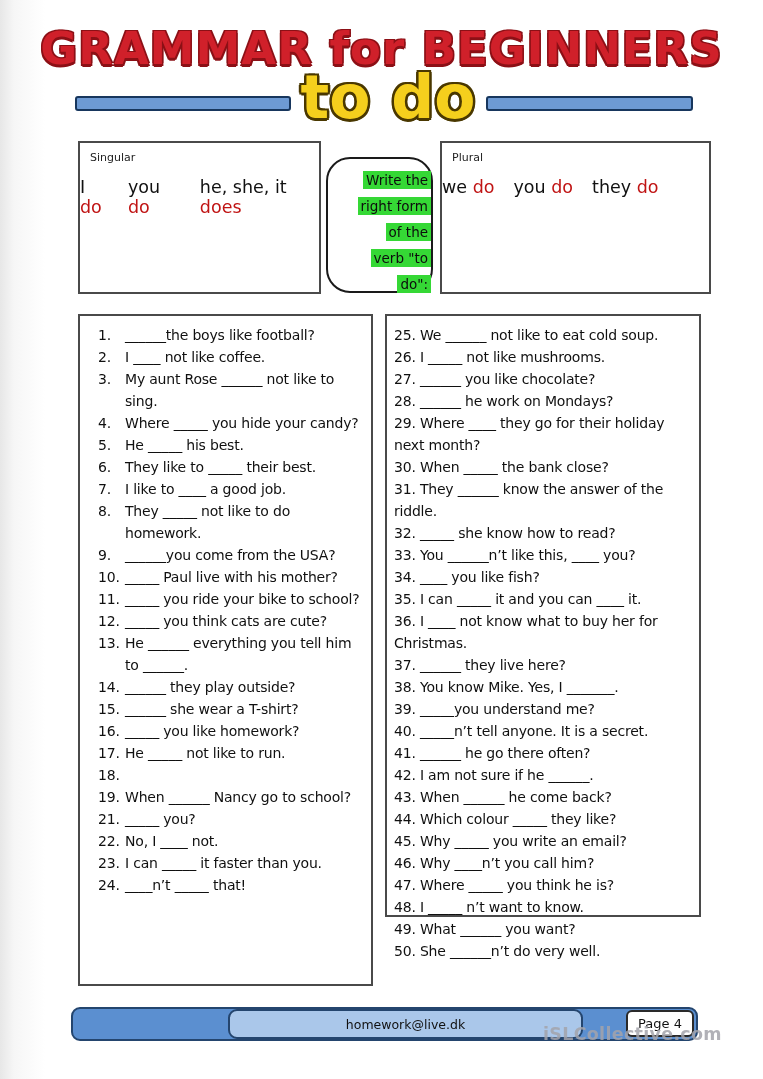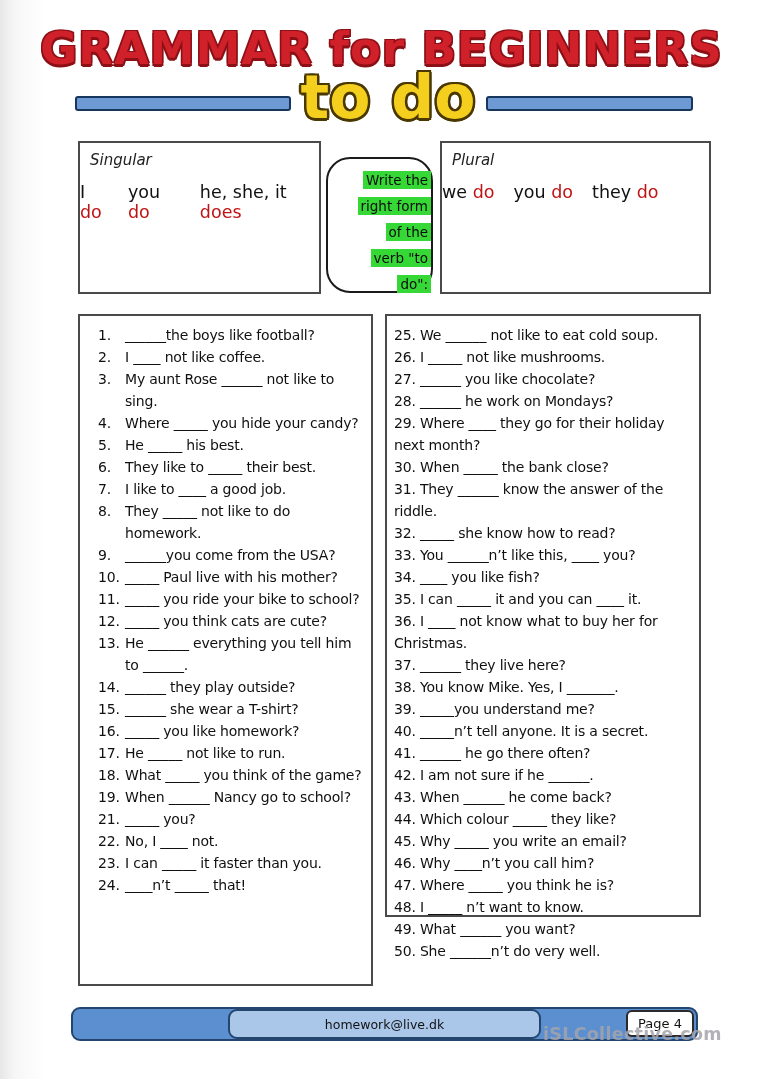--- a/index.html
+++ b/index.html
@@ -35,21 +35,21 @@
                  -2px 2px 0 #4a3800, 2px 2px 0 #4a3800,
                  0 2.5px 0 #4a3800, 2.5px 0 0 #4a3800, -2.5px 0 0 #4a3800;
   }
 
   
   .conj-box {
     position: absolute; border: 2px solid #4a4a4a; background: #ffffff;
   }
   .box-singular { left: 78px;  top: 141px; width: 243px; height: 153px; }
   .box-plural   { left: 440px; top: 141px; width: 271px; height: 153px; }
-  .box-label { font-size: 15px; color: #222; padding: 8px 0 0 10px; font-style: italic; }
+  .box-label { font-size: 11px; color: #222; padding: 8px 0 0 10px; }
   .conj-rows {
     display: flex; flex-direction: row; align-items: center;
     gap: 19px; margin-top: 13px; font-size: 17.5px; color: #111;
   }
   .conj-row .verb { color: #c01414; }
 
   
   .instr {
     position: absolute; left: 326px; top: 157px; width: 107px; height: 136px;
     border: 2.5px solid #1a1a1a; border-radius: 24px; background: #ffffff;
@@ -71,21 +71,21 @@
   .ex-left .ex-item { display: flex; }
   .ex-left .ex-num { width: 27px; flex-shrink: 0; }
   .ex-left .ex-text { flex: 1; }
 
   
   .footer {
     position: absolute; left: 71px; top: 1007px; width: 627px; height: 34px;
     background: #5b8fd0; border: 2px solid #24456e; border-radius: 9px;
   }
   .email-pill {
-    position: absolute; left: 155px; top: 0px; width: 313px; height: 30px;
+    position: absolute; left: 155px; top: 0px; width: 355px; height: 30px;
     background: #aac7ea; border: 2px solid #24456e; border-radius: 9px;
     display: flex; align-items: center; justify-content: center;
     font-size: 12.5px; color: #111;
   }
   .page-pill {
     position: absolute; left: 553px; top: 1px; width: 68px; height: 27px;
     background: #ffffff; border: 2px solid #2a2a2a; border-radius: 6px;
     display: flex; align-items: center; justify-content: center;
     font-size: 13px; color: #111;
   }
@@ -200,21 +200,20 @@
       <div class="ex-item">
         <span class="ex-num">16.</span>
         <span class="ex-text">_____ you like homework?</span>
       </div>
       <div class="ex-item">
         <span class="ex-num">17.</span>
         <span class="ex-text">He _____ not like to run.</span>
       </div>
       <div class="ex-item">
         <span class="ex-num">18.</span>
-        <span class="ex-text">What _____ you think of the game?</span>
       </div>
       <div class="ex-item">
         <span class="ex-num">19.</span>
         <span class="ex-text">When ______ Nancy go to school?</span>
       </div>
       <div class="ex-item">
         <span class="ex-num">21.</span>
         <span class="ex-text">_____ you?</span>
       </div>
       <div class="ex-item">

